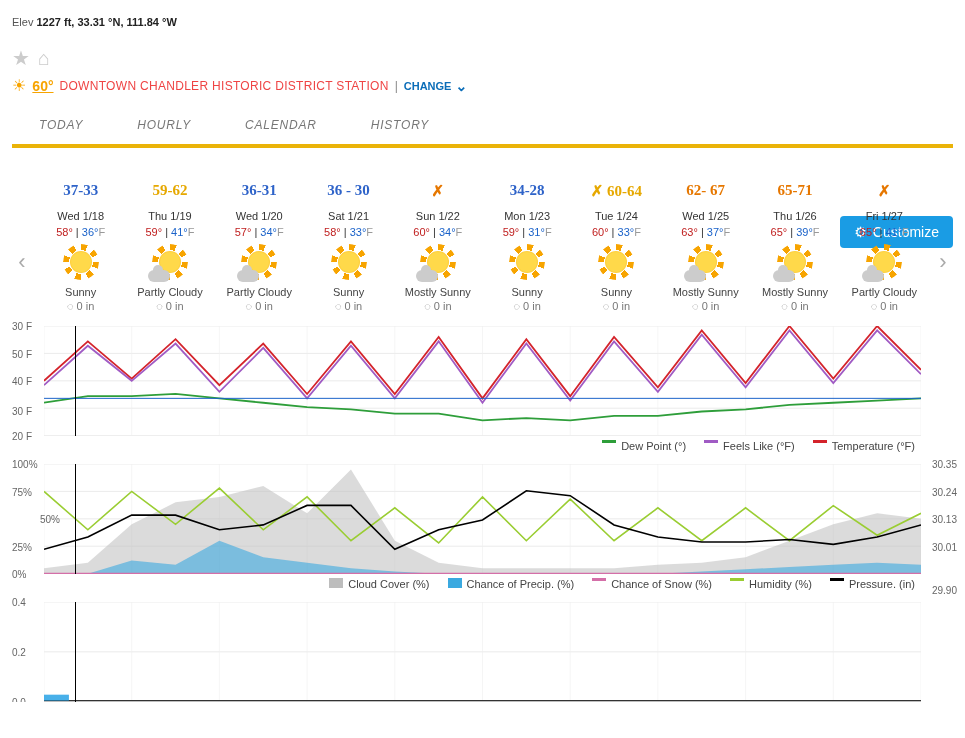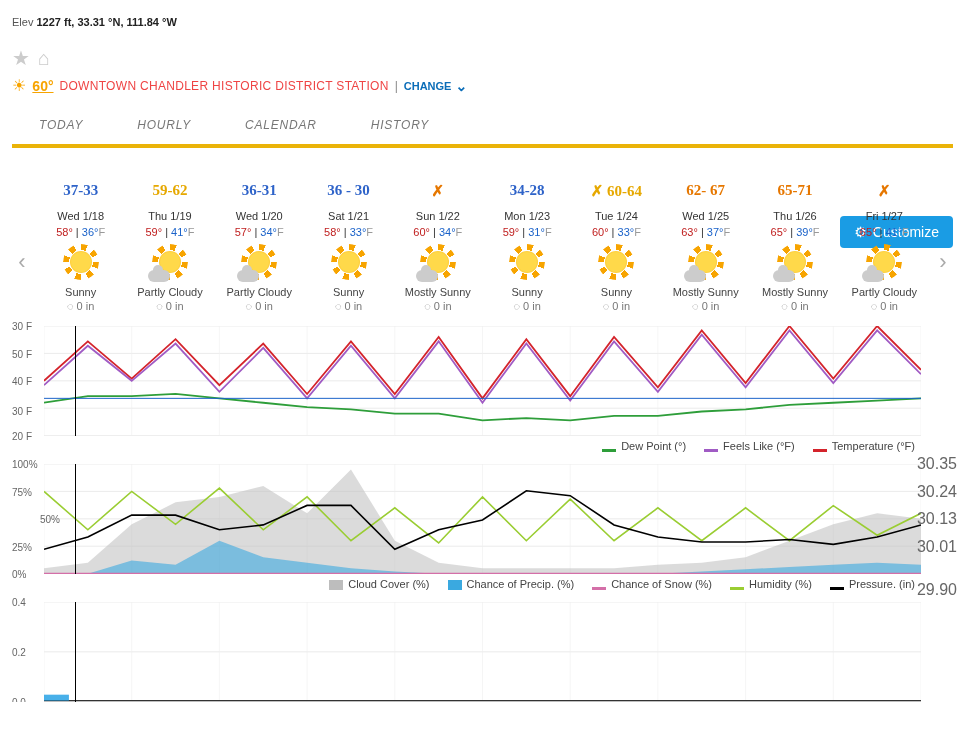--- a/index.html
+++ b/index.html
@@ -34,23 +34,23 @@
   .precip { font-size: 11px; color: #777; margin-top: 2px; }
   .sun-icon { width: 36px; height: 36px; margin: 6px auto; position: relative; }
   .sun-core { width: 22px; height: 22px; background: radial-gradient(circle,#ffd94a 60%,#f7a400 100%); border-radius: 50%; position: absolute; top: 7px; left: 7px; }
   .sun-icon::before { content: ""; position: absolute; inset: 0; background: conic-gradient(from 0deg, #f7a400 0 6%, transparent 6% 12.5%, #f7a400 12.5% 18.5%, transparent 18.5% 25%, #f7a400 25% 31%, transparent 31% 37.5%, #f7a400 37.5% 43.5%, transparent 43.5% 50%, #f7a400 50% 56%, transparent 56% 62.5%, #f7a400 62.5% 68.5%, transparent 68.5% 75%, #f7a400 75% 81%, transparent 81% 87.5%, #f7a400 87.5% 93.5%, transparent 93.5% 100%); -webkit-mask: radial-gradient(circle, transparent 12px, #000 12px); mask: radial-gradient(circle, transparent 12px, #000 12px); border-radius: 50%; }
   .cloud-bit { position: absolute; bottom: -2px; left: -4px; width: 22px; height: 12px; background: #ccc; border-radius: 10px; }
   .cloud-bit::before { content: ""; position: absolute; top: -5px; left: 5px; width: 10px; height: 10px; background: #ccc; border-radius: 50%; }
   .charts { padding: 0 36px; }
   .chart-block { position: relative; margin-top: 8px; }
   .chart-svg { display: block; width: 100%; }
   .ylab { position: absolute; left: -32px; font-size: 10px; color: #666; transform: translateY(-50%); }
-  .ylab-r { position: absolute; right: -36px; font-size: 16px; color: #666; transform: translateY(-50%); }
+  .ylab-r { position: absolute; right: -36px; font-size: 10px; color: #666; transform: translateY(-50%); }
   .legend { display: flex; justify-content: flex-end; gap: 18px; flex-wrap: wrap; padding: 4px 6px; font-size: 11px; color: #444; }
-  .legend span { display: flex; align-items: flex-end; gap: 5px; }
+  .legend span { display: flex; align-items: flex-start; gap: 5px; }
   .sw { width: 14px; height: 3px; display: inline-block; }
   .sw.area { height: 10px; }
   .vline { position: absolute; top: 0; bottom: 0; width: 1px; background: #000; }
 </style>
 </head>
 <body>
 
 <div class="top-meta">
   <span>Elev</span> <b>1227 ft,</b> <b>33.31 °N,</b> <b>111.84 °W</b>
 </div>

